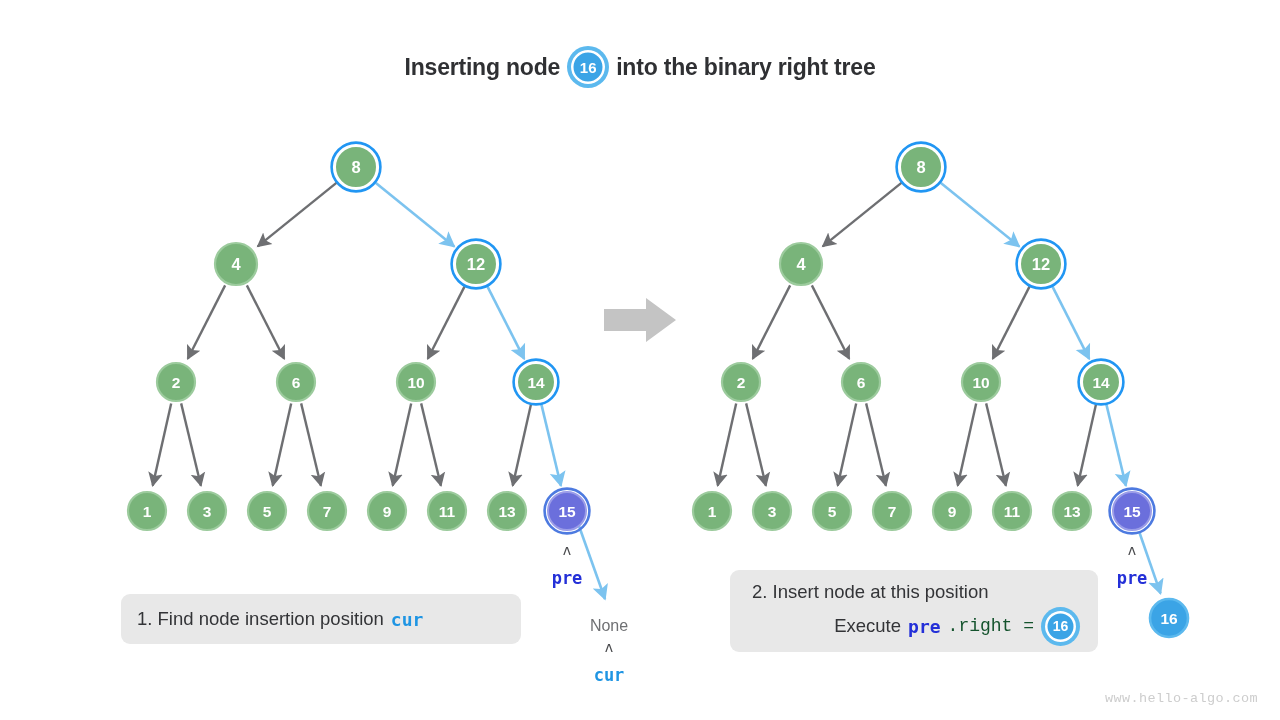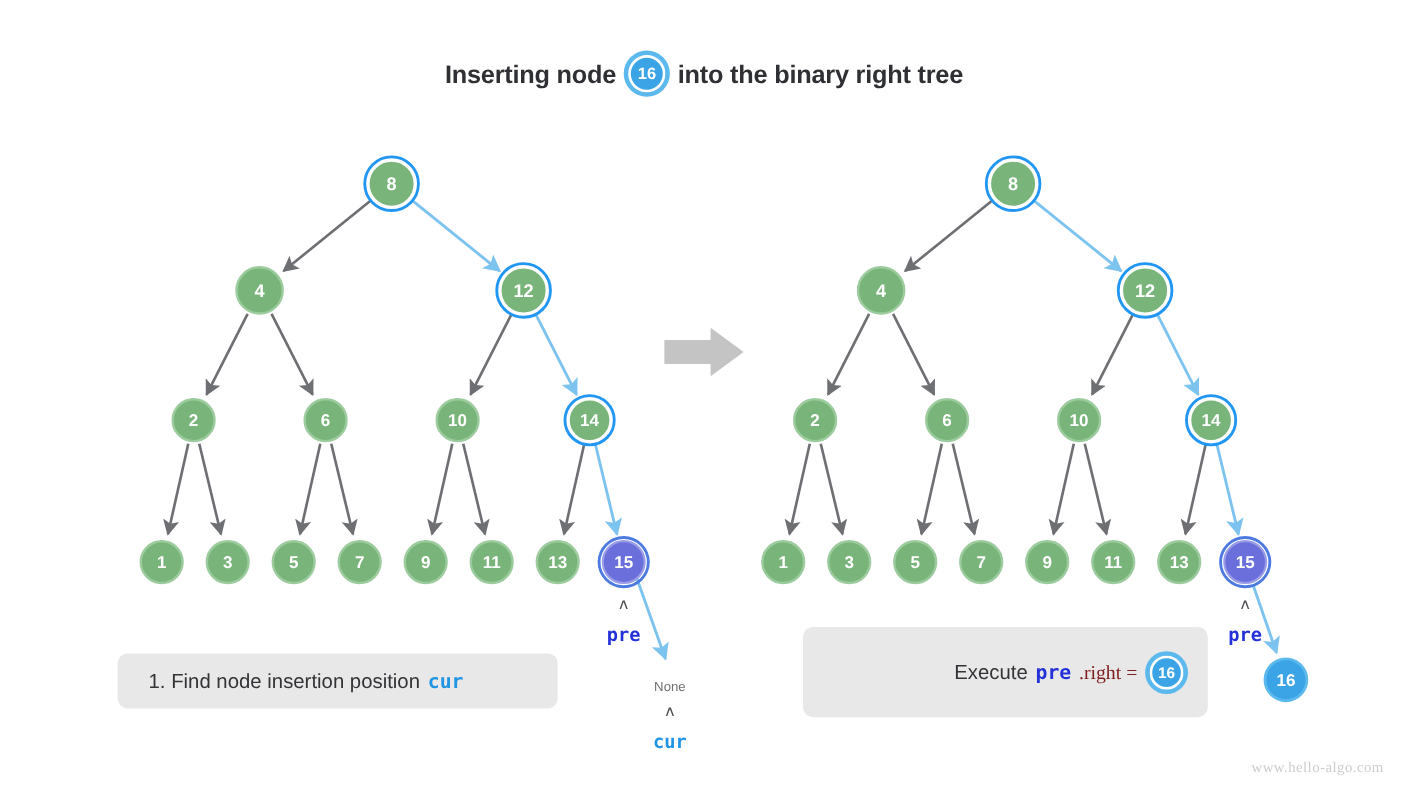--- a/index.html
+++ b/index.html
@@ -82,56 +82,56 @@
     font-family: "DejaVu Sans Mono", monospace;
     font-size: 18px;
   }
   .kw-pre {
     color: #2430d8;
     font-weight: bold;
     font-family: "DejaVu Sans Mono", monospace;
     font-size: 18px;
   }
   .mono-dim {
-    color: #7f1d1d;
-    font-family: Liberation Serif, serif;
+    color: #14532d;
+    font-family: Liberation Mono, monospace;
     font-size: 18px;
   }
   .ptr-label {
     position: absolute;
     font-family: "DejaVu Sans Mono", monospace;
     font-weight: bold;
     font-size: 17px;
     white-space: nowrap;
     text-align: center;
   }
   .ptr-label.pre { color: #2430d8; }
   .ptr-label.cur { color: #1f95e3; }
   .none-label {
     position: absolute;
     color: #6f7073;
-    font-size: 12px;
+    font-size: 16px;
     font-family: "Liberation Sans", sans-serif;
     white-space: nowrap;
     text-align: center;
   }
   .caret {
     position: absolute;
     color: #4a4b4e;
     font-size: 14px;
     font-family: "DejaVu Sans Mono", monospace;
     line-height: 1;
     text-align: center;
   }
   .watermark {
     position: absolute;
     right: 22px;
     bottom: 14px;
     color: #cdcdcd;
-    font-family: Liberation Serif, serif;
+    font-family: Liberation Mono, monospace;
     font-size: 13.5px;
     letter-spacing: 0.4px;
   }
   .node-text {
     font-family: "Liberation Sans", sans-serif;
     font-weight: bold;
     fill: #ffffff;
   }
 </style>
 </head>
@@ -316,28 +316,31 @@
     <path d="M604,309 L646,309 L646,298 L676,320 L646,342 L646,331 L604,331 Z" fill="#c4c4c4"></path>
   </g>
 </svg>
 
 <div class="title-wrap">
   <span class="title-text">Inserting node</span>
   <span class="chip">16</span>
   <span class="title-text">into the binary right tree</span>
 </div>
 
-<div class="caption-box" style="left:107px; top:594px; width:400px; height:50px; padding:0 28px;">
+<div class="caption-box" style="left:121px; top:594px; width:400px; height:50px; padding:0 16px;">
   <div class="cap-line">
     <span>1. Find node insertion position</span>
     <span class="kw-cur" style="margin-left:7px;">cur</span>
   </div>
 </div>
 
 <div class="caption-box" style="left:730px; top:570px; width:368px; height:82px; padding:0 22px; gap:8px;">
+  <div class="cap-line">
+    <span>2. Insert node at this position</span>
+  </div>
   <div class="cap-line" style="padding-left:20px; gap:7px;justify-content:flex-end;">
     <span>Execute</span>
     <span class="kw-pre">pre</span>
     <span class="mono-dim">.right =</span>
     <span class="chip small" style="margin-left:4px;">16</span>
   </div>
 </div>
 
 <div id="overlay-labels">
     <div class="caret" style="left: 547px; top: 543px; width: 40px;">ʌ</div>

